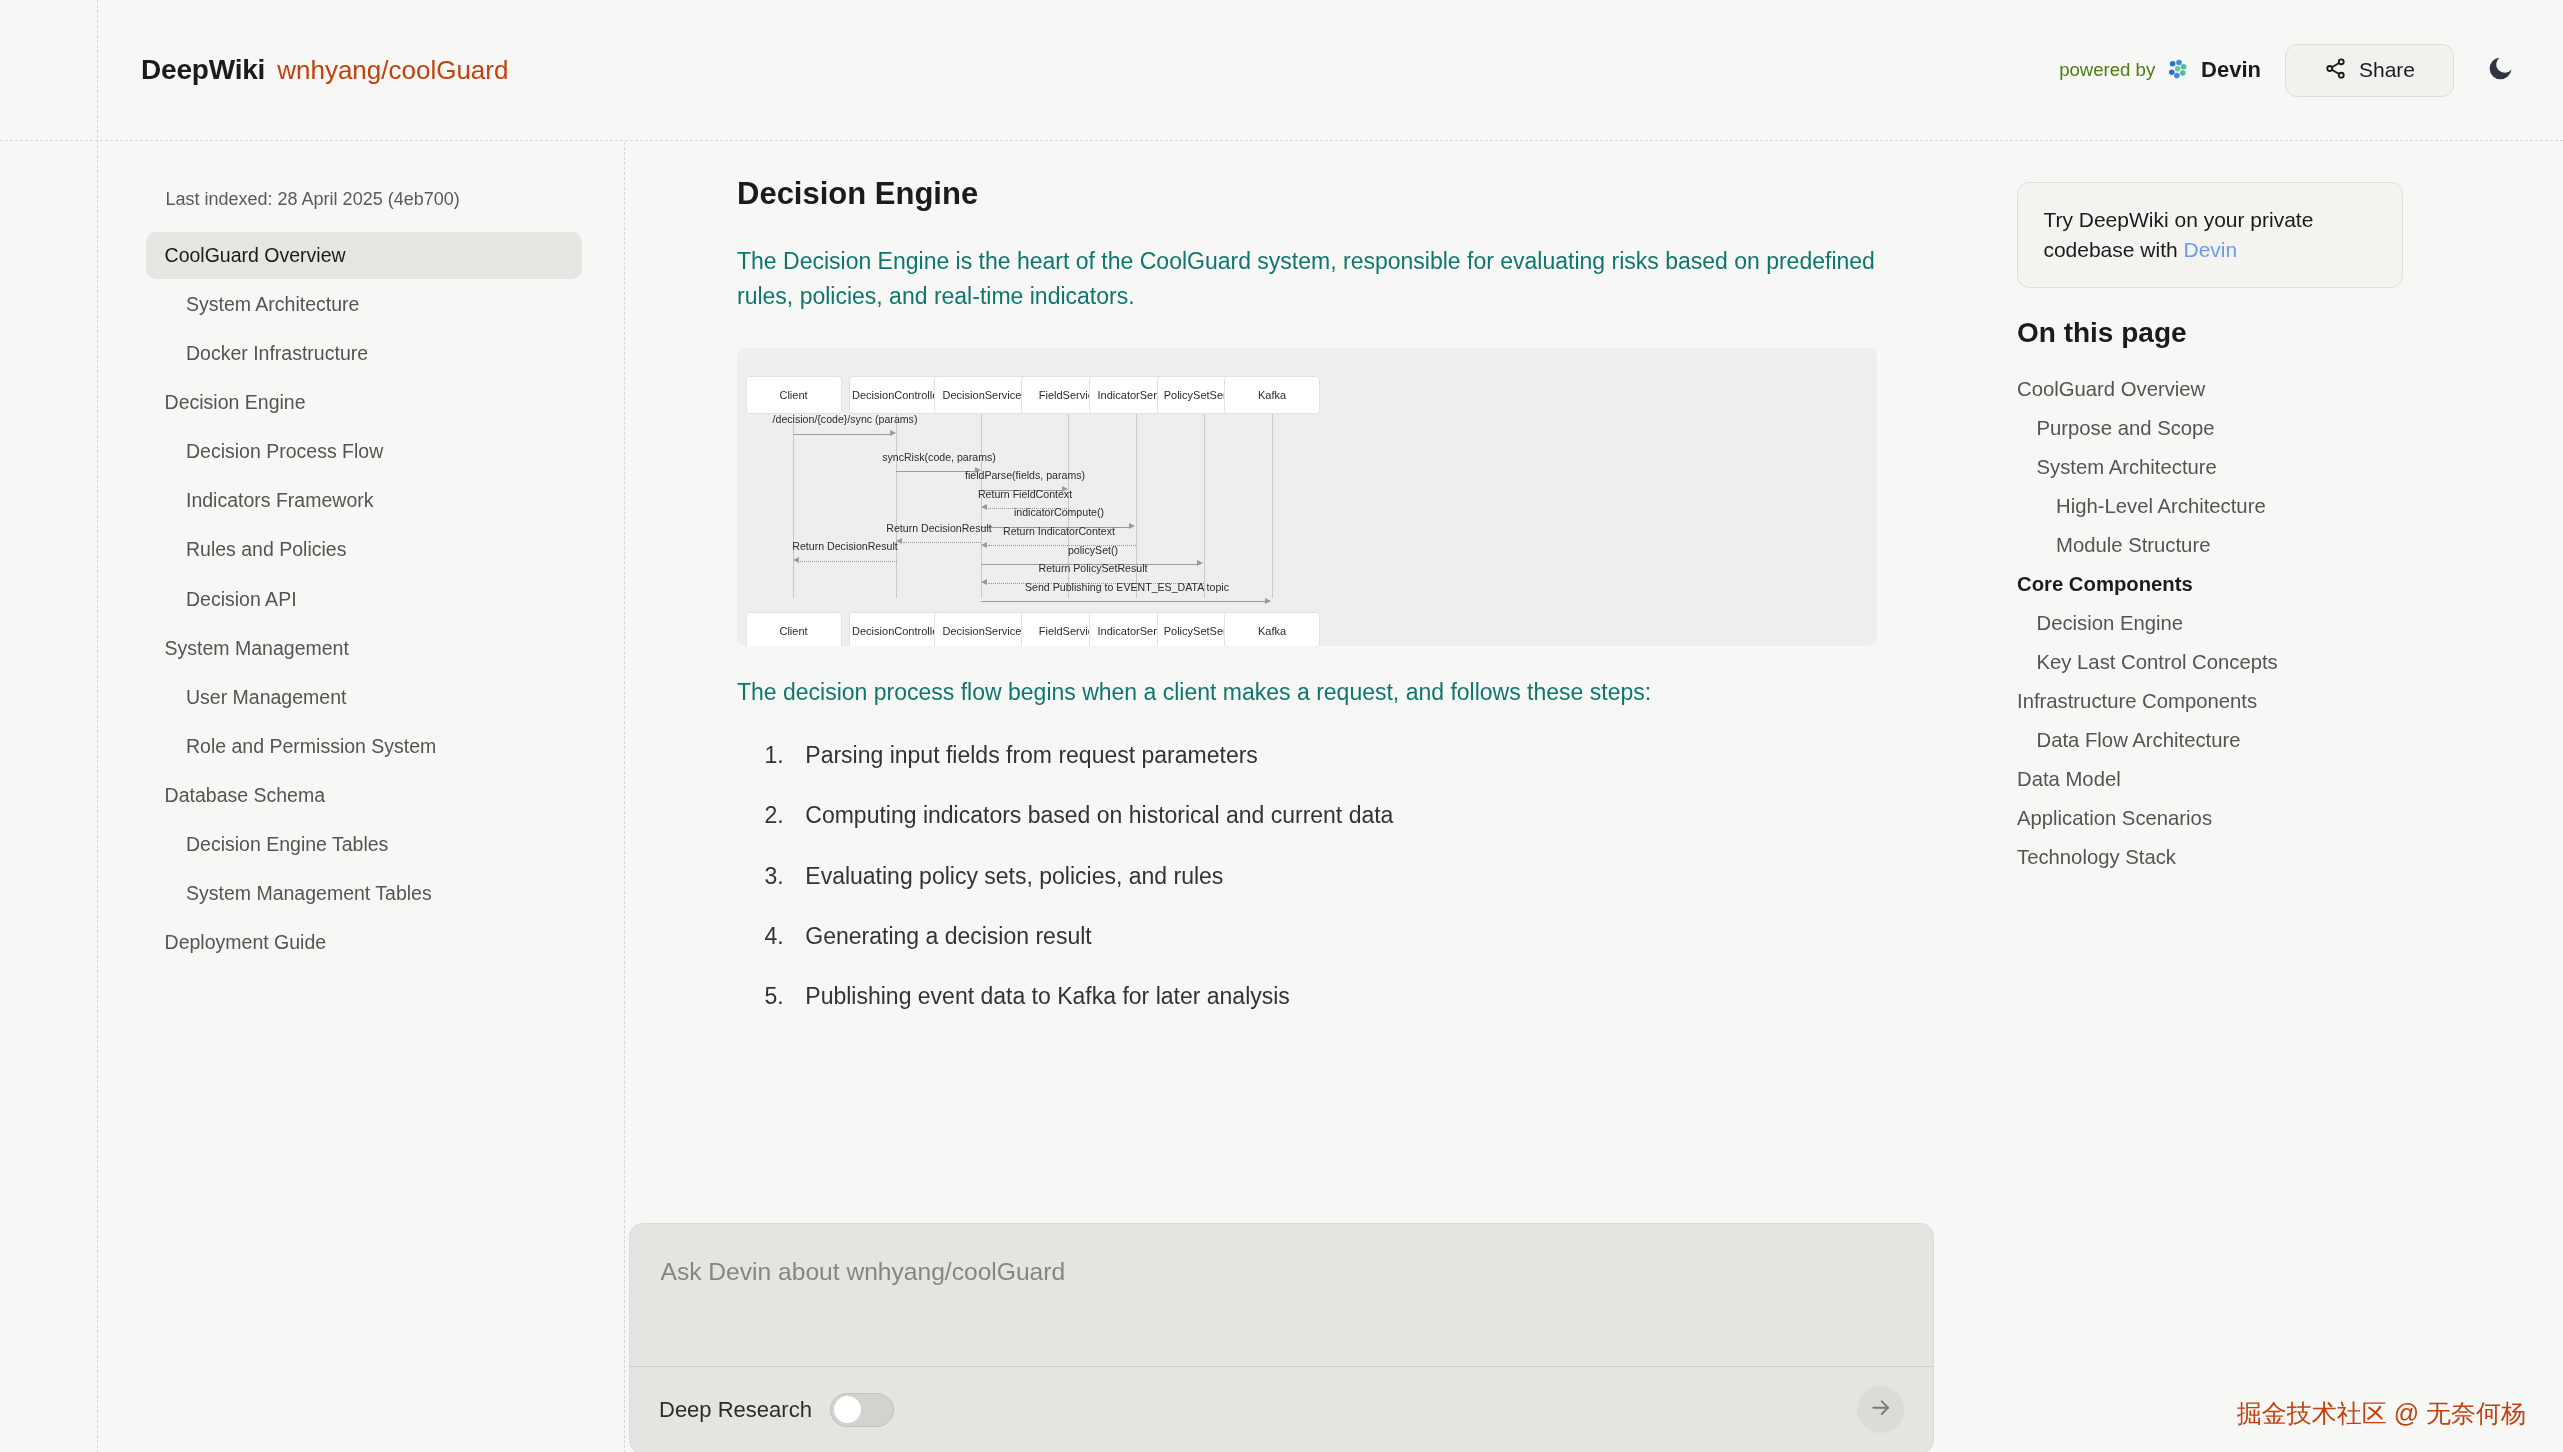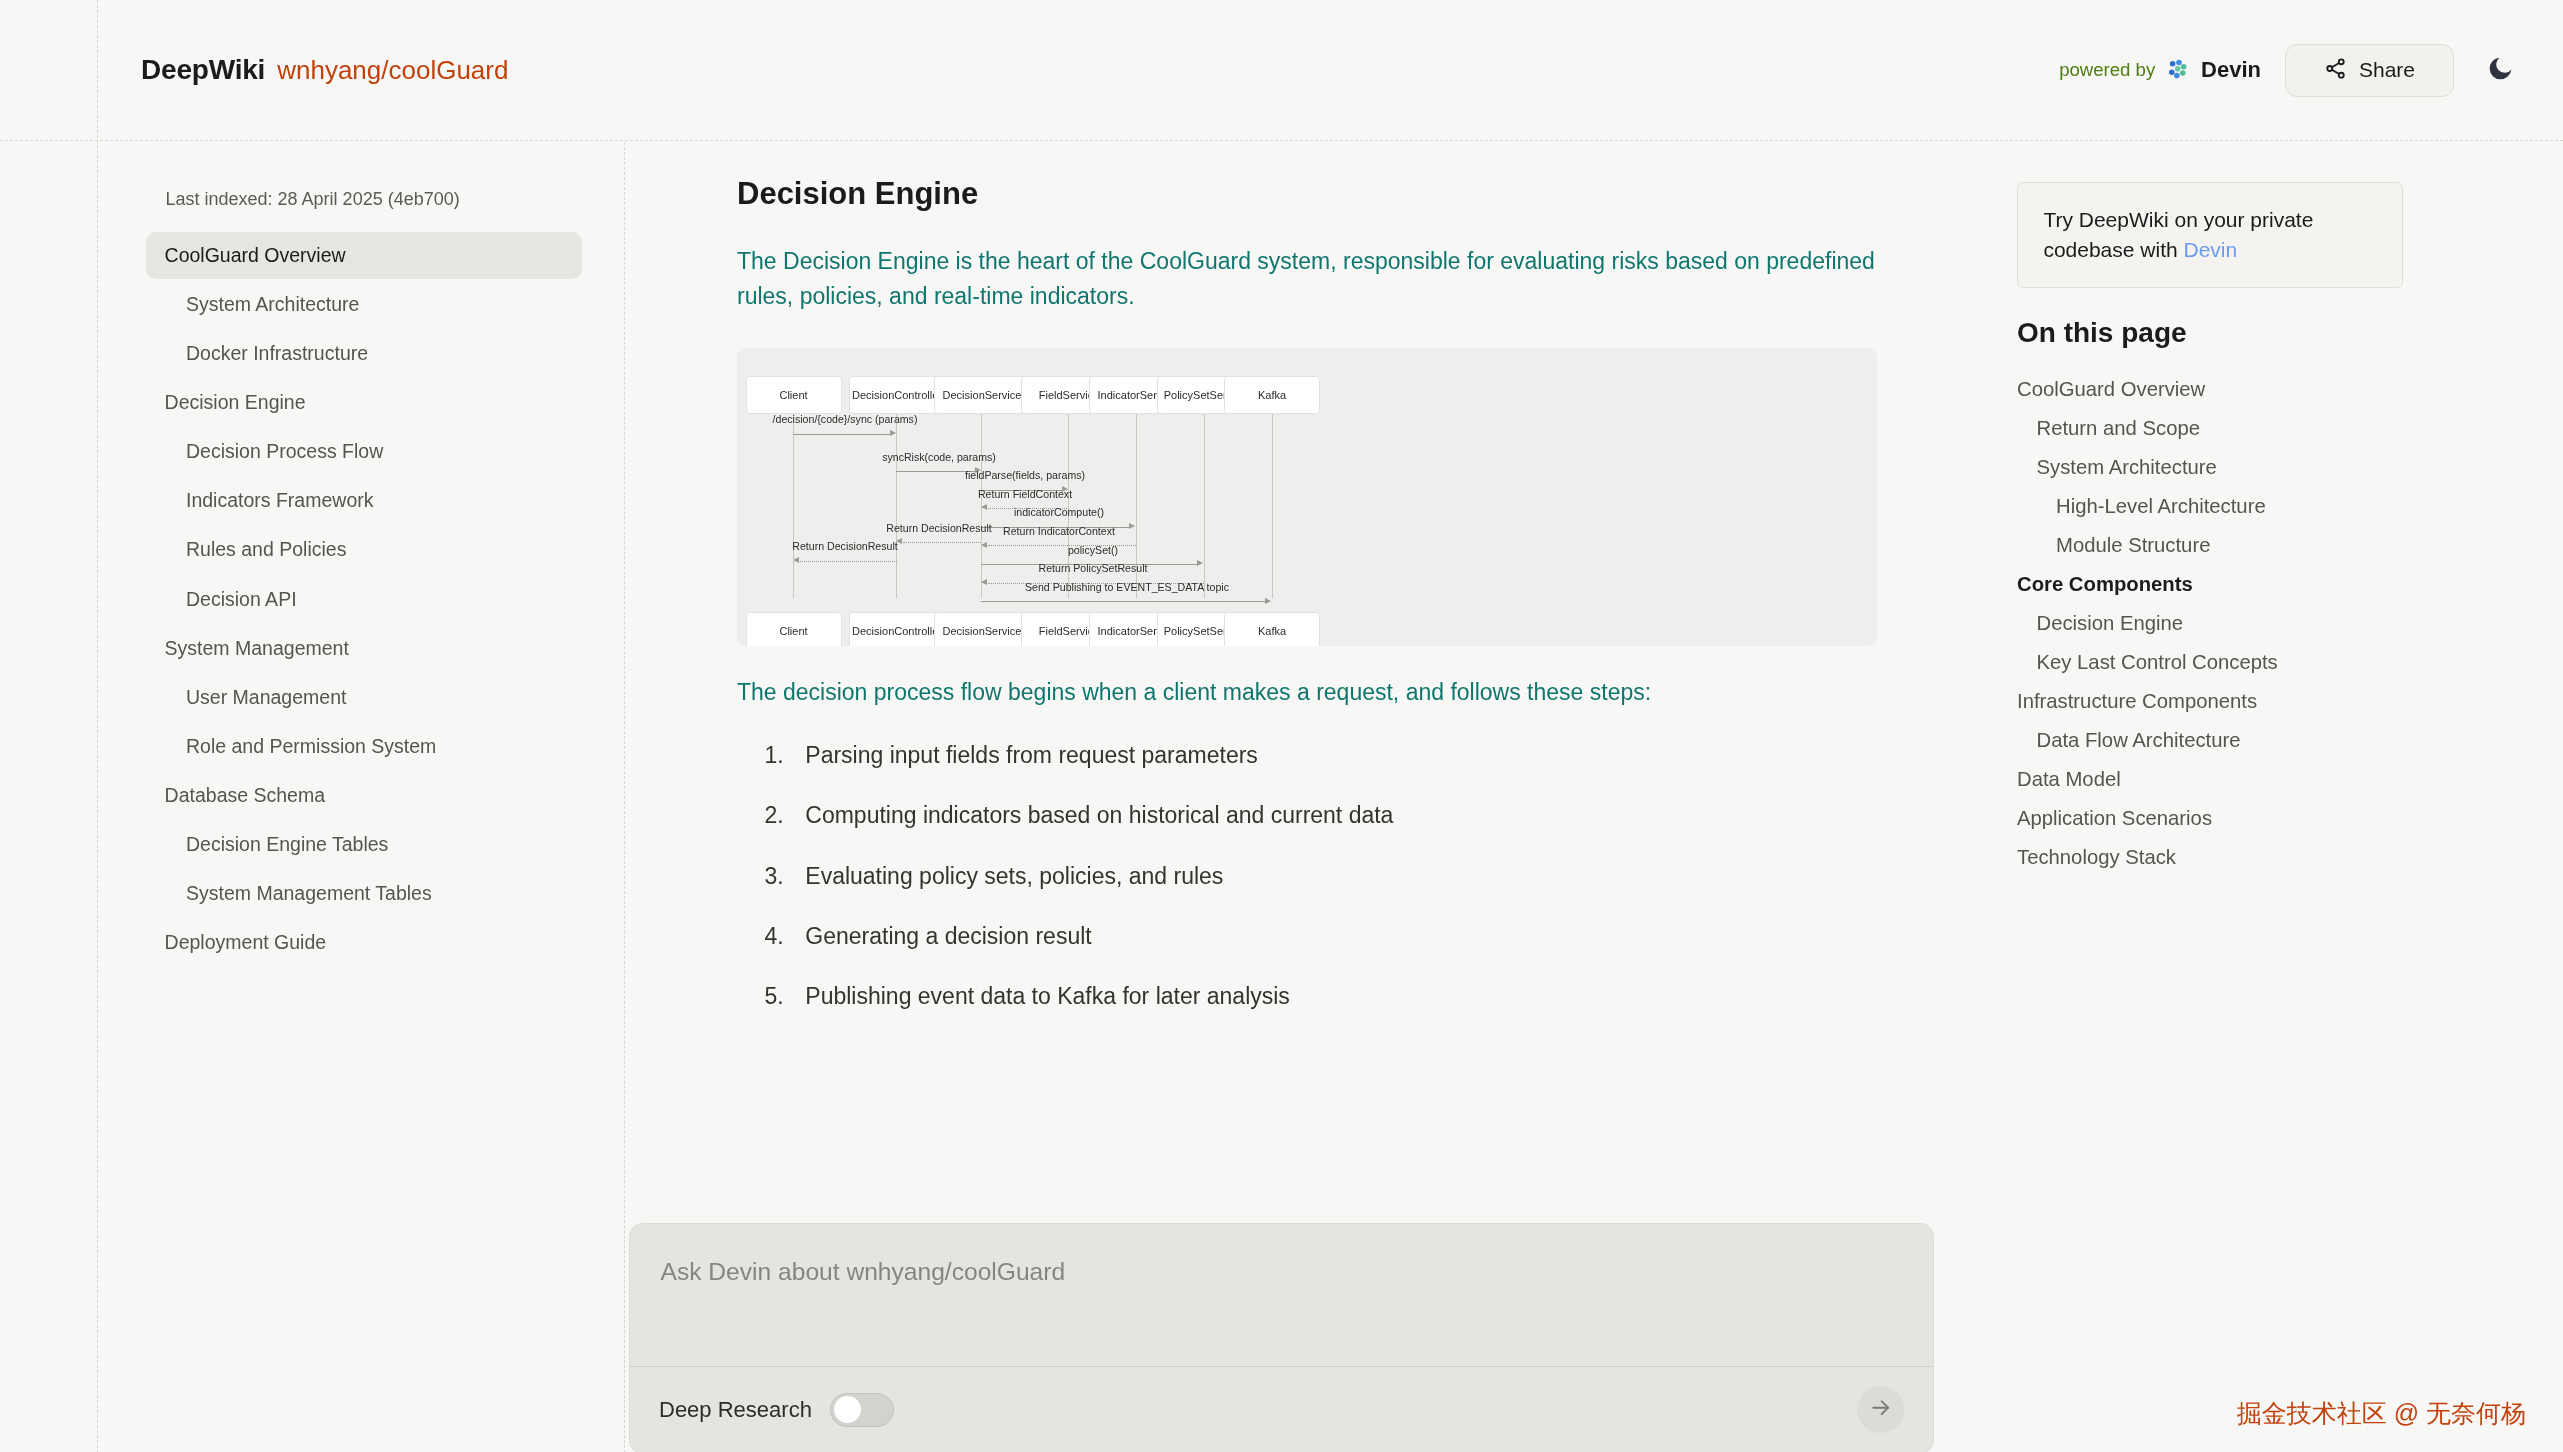--- a/index.html
+++ b/index.html
@@ -78,21 +78,21 @@
   .arrow-l { border-right: 6.8px solid #9a9a96; }
   .msg-label { position: absolute; font-size: 10.6px; color: #2c2c2a; white-space: nowrap; transform: translateX(-50%); }
 
   
   ol.steps { margin-top: 29px; padding-left: 53px; }
   ol.steps li { font-size: 23px; color: #33332f; line-height: 1.45; margin-bottom: 27px; padding-left: 15.3px; }
 
   
   #toc { position: absolute; left: 2017px; top: 142px; right: 0; bottom: 0; padding: 40px 51px 0 0; }
   .promo {
-    width: 386px; border: 1.3px solid #e0dfda; border-radius: 6px;
+    width: 386px; border: 1.3px solid #e0dfda; border-radius: 12px;
     background: #f4f3f0; padding: 22px 25.4px; margin-bottom: 29px;
   }
   .promo-text { font-size: 21px; line-height: 1.42; color: #1b1b1b; }
   .promo-link { color: #6b9bec; }
   .toc-title { font-size: 28px; font-weight: 700; color: #1b1b1b; margin-bottom: 22px; }
   .toc-item { font-size: 20.3px; color: #55554f; padding: 6.8px 0; cursor: pointer; line-height: 1.25; }
   .toc-item.l1 { padding-left: 0; }
   .toc-item.l2 { padding-left: 19.5px; }
   .toc-item.l3 { padding-left: 39px; }
   .toc-item.active { font-weight: 700; color: #1b1b1b; }
@@ -278,21 +278,21 @@
     </ol>
   </div>
 
   <div id="toc">
     <div class="promo">
       <div class="promo-text"><span>Try DeepWiki on your private codebase with </span><span class="promo-link">Devin</span></div>
     </div>
     <div class="toc-title">On this page</div>
     <div>
       <div class="toc-item l1">CoolGuard Overview</div>
-      <div class="toc-item l2">Return and Scope</div>
+      <div class="toc-item l2">Purpose and Scope</div>
       <div class="toc-item l2">System Architecture</div>
       <div class="toc-item l3">High-Level Architecture</div>
       <div class="toc-item l3">Module Structure</div>
       <div class="toc-item l1 active">Core Components</div>
       <div class="toc-item l2">Decision Engine</div>
       <div class="toc-item l2">Key Last Control Concepts</div>
       <div class="toc-item l1">Infrastructure Components</div>
       <div class="toc-item l2">Data Flow Architecture</div>
       <div class="toc-item l1">Data Model</div>
       <div class="toc-item l1">Application Scenarios</div>

